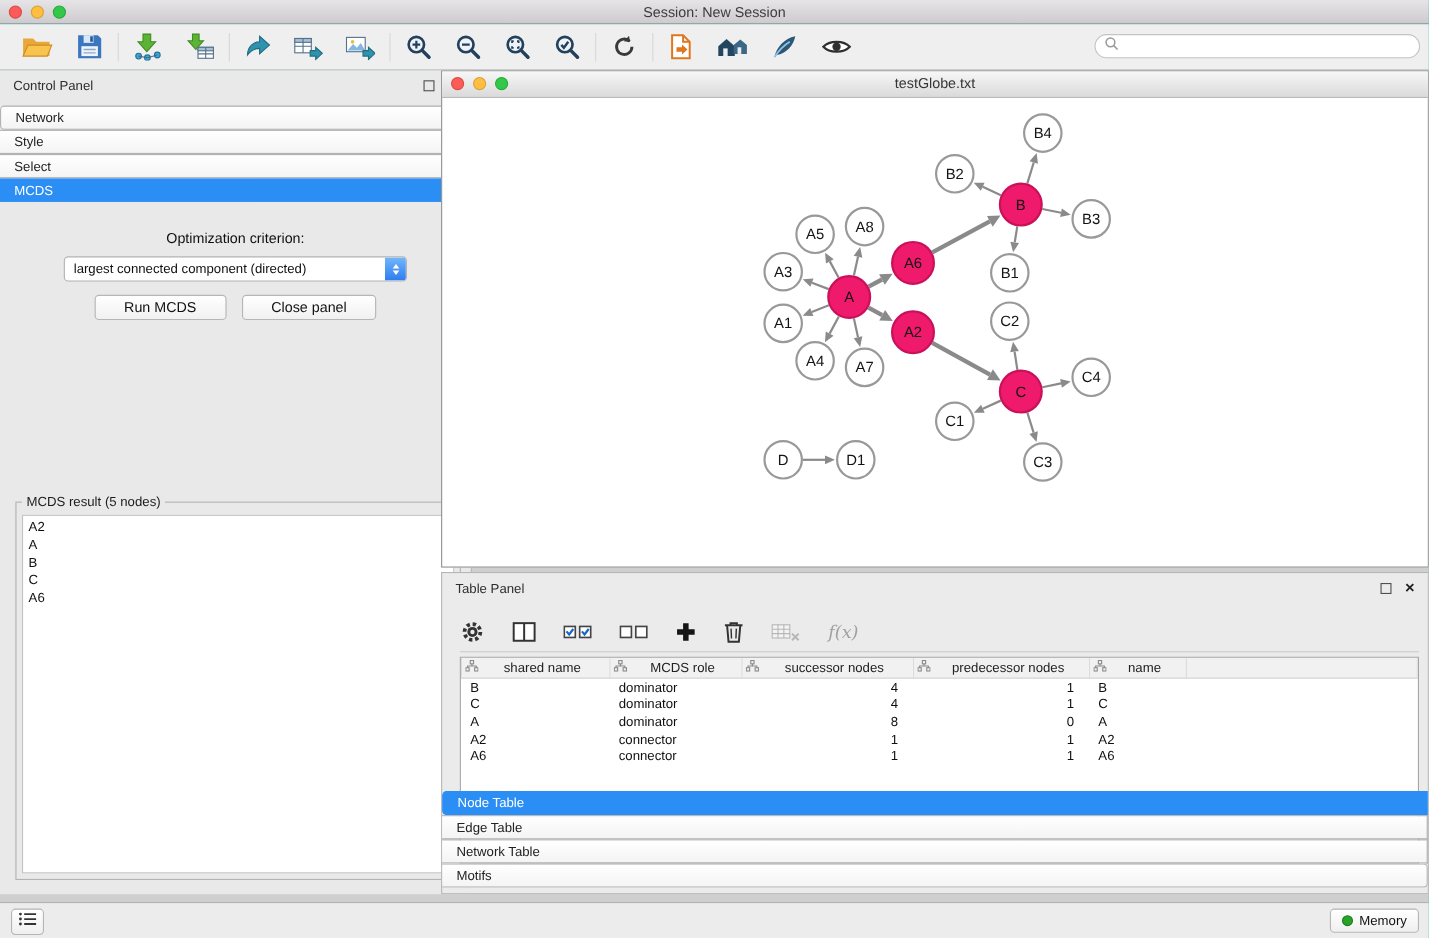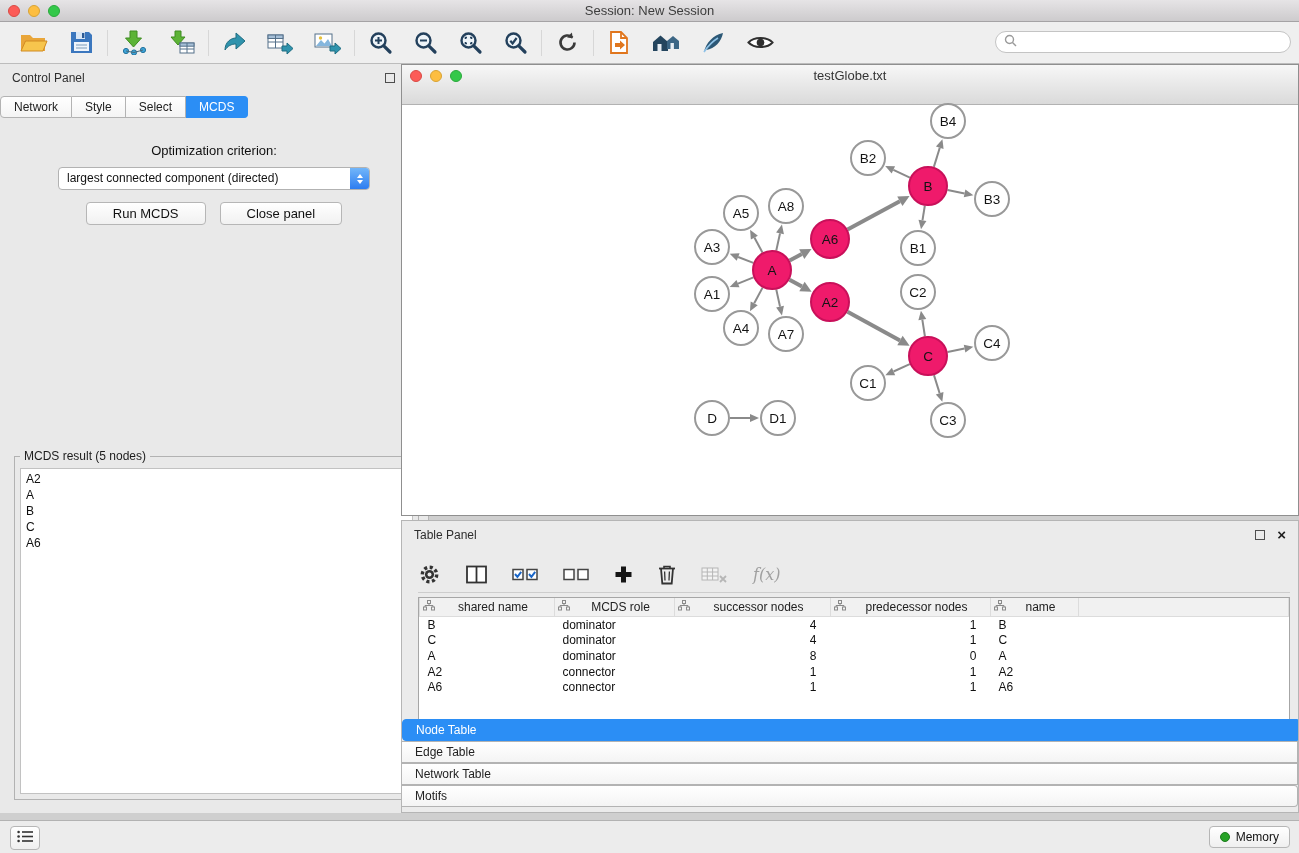--- a/index.html
+++ b/index.html
@@ -25,42 +25,42 @@
 
   
   .main{position:absolute;top:64px;bottom:33px;left:0;right:0;background:#cfcfcf;}
 
   
   .control-panel{position:absolute;left:0;top:0;width:429px;bottom:7px;background:#e9e9e9;border-right:1px solid #b5b5b5;box-sizing:border-box;}
   .panel-header{height:28px;display:flex;align-items:center;padding:0 12px;font-size:12px;color:#2e2e2e;}
   .panel-header .spacer{flex:1;}
   .float-btn{width:8px;height:8px;border:1.5px solid #4e4e4e;margin-right:12px;cursor:pointer;}
   .close-btn{font-weight:bold;font-size:15px;line-height:12px;color:#1e1e1e;cursor:pointer;}
-  .cp-tabs{display:flex;margin-top:4px;}
+  .cp-tabs{display:flex;justify-content:center;margin-top:4px;flex-direction:column;}
   .seg{border:1px solid #b3b3b3;background:linear-gradient(#ffffff,#f4f4f4);font-size:12px;padding:3px 13px;cursor:pointer;color:#222;user-select:none;}
   .seg + .seg{border-left:none;}
   .seg:first-child{border-radius:4px 0 0 4px;}
   .seg:last-child{border-radius:0 4px 4px 0;}
   .seg.active{background:#2b8ef5;border-color:#2b8ef5;color:#fff;}
   .opt-label{text-align:center;font-size:13px;color:#101010;margin-top:25px;}
   .dropdown{margin:9px auto 0;width:312px;height:23px;background:#fff;border:1px solid #b2b2b2;border-radius:4px;display:flex;align-items:stretch;cursor:pointer;box-sizing:border-box;overflow:hidden;}
   .dropdown-text{flex:1;font-size:12px;line-height:21px;padding-left:8px;color:#111;white-space:nowrap;overflow:hidden;}
   .dropdown-stepper{width:19px;background:linear-gradient(#72b6fa,#2d7df0);display:flex;flex-direction:column;align-items:center;justify-content:center;}
   .chev-up{width:0;height:0;border-left:3.5px solid transparent;border-right:3.5px solid transparent;border-bottom:4.5px solid #fff;margin-bottom:2px;}
   .chev-down{width:0;height:0;border-left:3.5px solid transparent;border-right:3.5px solid transparent;border-top:4.5px solid #fff;}
   .cp-buttons{display:flex;justify-content:center;gap:14px;margin-top:12px;}
   .mac-btn{background:linear-gradient(#ffffff,#f1f1f1);border:1px solid #b6b6b6;border-radius:4px;font-size:13px;padding:3px 26px;color:#111;cursor:pointer;font-family:"Liberation Sans",sans-serif;}
   .result-group{position:absolute;left:14px;right:9px;top:392px;bottom:13px;border:1px solid #b2b2b2;}
   .result-legend{position:absolute;top:-8px;left:5px;background:#e9e9e9;padding:0 4px;font-size:12px;color:#1c1c1c;}
   .result-list{position:absolute;left:5px;right:5px;top:11px;bottom:5px;background:#fff;border:1px solid #c2c2c2;font-size:12px;padding:2px 5px;overflow:auto;}
   .result-item{line-height:16px;color:#0f0f0f;cursor:default;}
 
   
   .network-window{position:absolute;left:401px;top:0;right:0;height:452px;background:#fff;border:1px solid #8f8f8f;box-sizing:border-box;}
-  .nw-titlebar{position:relative;height:40px;background:linear-gradient(#f7f7f7,#dadada);border-bottom:1px solid #b2b2b2;box-sizing:border-box;padding-left:20px;}
+  .nw-titlebar{position:relative;height:24px;background:linear-gradient(#f7f7f7,#dadada);border-bottom:1px solid #b2b2b2;box-sizing:border-box;padding-left:20px;}
   .nw-titlebar .title-text{position:absolute;left:0;right:0;top:3px;text-align:center;font-size:13px;color:#353535;}
   .nw-canvas{position:absolute;top:22px;left:0;right:0;bottom:0;overflow:hidden;}
   .nw-canvas svg{display:block;}
 
   
   .table-panel{position:absolute;left:401px;right:0;top:456px;height:293px;background:#ebebeb;border:1px solid #b5b5b5;box-sizing:border-box;}
   .tp-toolbar{margin:7px 8px 0 16px;height:36px;display:flex;align-items:center;gap:24px;border-bottom:1px solid #cdcdcd;}
   .tp-table-wrap{position:absolute;left:16px;right:8px;top:76px;height:188px;background:#fff;border:1px solid #a6a6a6;overflow:hidden;box-sizing:border-box;}
   table.data{border-collapse:collapse;width:100%;table-layout:fixed;font-size:12px;}
   table.data thead th{background:#f1f1f1;border:1px solid #dcdcdc;border-top:none;font-weight:normal;font-size:12px;color:#222;height:18px;padding:0 3px;cursor:pointer;}

